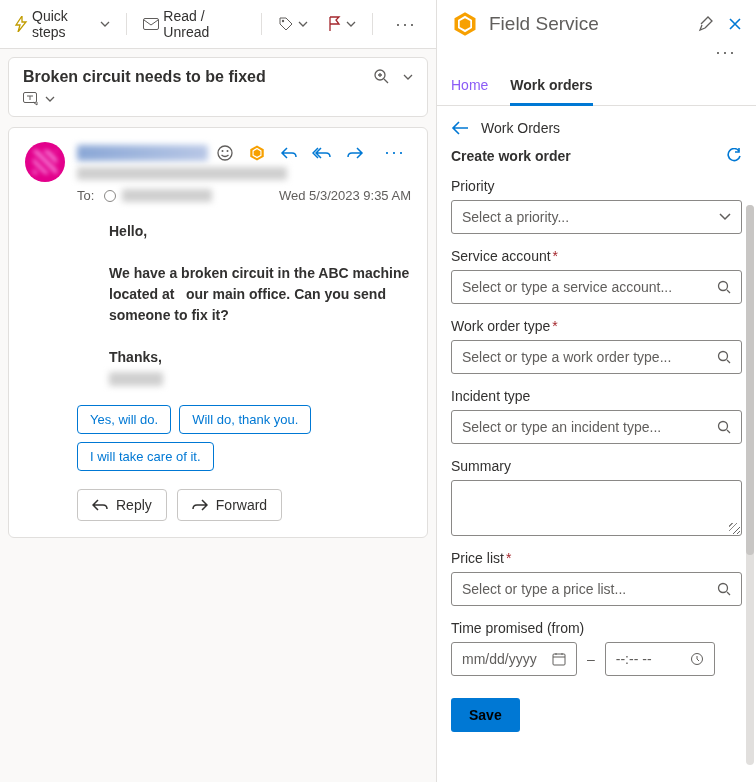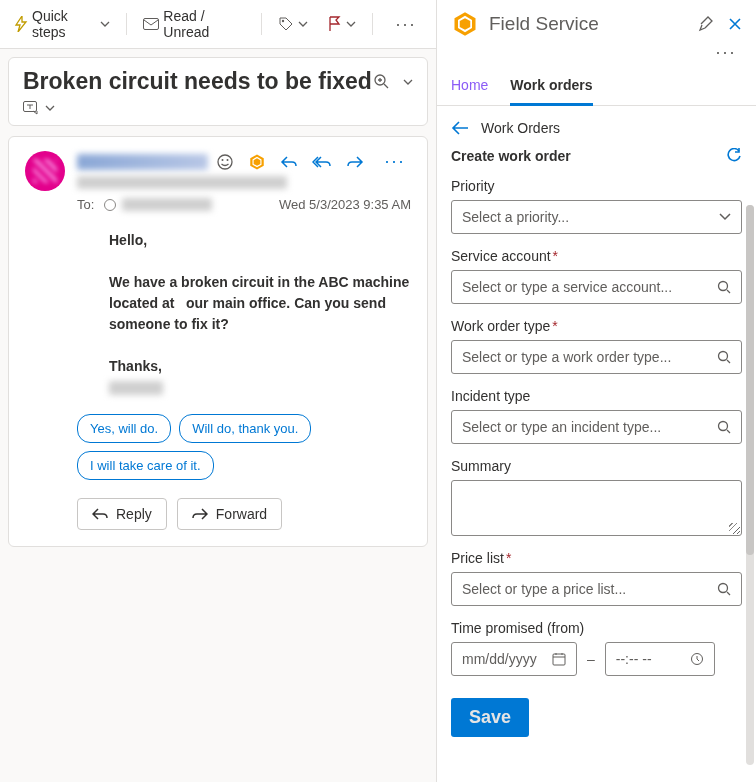--- a/index.html
+++ b/index.html
@@ -50,21 +50,21 @@
     border-radius: 6px;
     padding: 10px 14px 10px 14px;
     display: flex;
     flex-direction: column;
   }
   .subject-row {
     display: flex;
     align-items: center;
     justify-content: space-between;
   }
-  .subject-title { font-size: 23px; font-weight: 600; }
+  .subject-title { font-size: 16px; font-weight: 600; }
   .subject-icons { display:flex; gap:12px; align-items:center; color:#605e5c;}
   .translate-row { margin-top:6px; display:flex; align-items:center; gap:4px; color:#605e5c;}
   .email-card {
     background:#fff;
     margin: 10px 8px 8px 8px;
     border:1px solid #e1dfdd;
     border-radius:6px;
     padding: 14px 16px 16px 16px;
   }
   .email-header { display:flex; gap:12px; }
@@ -91,21 +91,21 @@
   .to-row .to-label { margin-right:4px; }
   .to-recipient { display:inline-flex; align-items:center; gap:6px;}
   .presence { width:12px;height:12px;border:1.5px solid #8a8886;border-radius:50%; display:inline-block;}
   .recipient-blur { width:90px; height:13px; background:#cfcfcf; filter:blur(3px); border-radius:2px;}
   .timestamp { color:#605e5c; font-size:13px; }
   .email-body { margin: 18px 0 0 84px; line-height:1.5; white-space:pre-wrap;font-weight:bold; }
   .sig-blur { display:inline-block; width:54px; height:14px; background:#cfcfcf; filter:blur(3px); border-radius:2px; vertical-align:middle;}
   .suggestions { margin:16px 0 0 52px; display:flex; flex-wrap:wrap; gap:8px;}
   .suggestion-btn {
     border:1px solid #0078d4; color:#0078d4; background:#fff;
-    padding:6px 12px; border-radius:13px; font-size:13px; cursor:pointer;
+    padding:6px 12px; border-radius:4px; font-size:13px; cursor:pointer;
   }
   .actions { margin:18px 0 0 52px; display:flex; gap:10px;}
   .action-btn {
     border:1px solid #c8c6c4; background:#fff; padding:7px 14px;
     border-radius:4px; font-size:14px; cursor:pointer;
     display:flex; align-items:center; gap:8px; color:#323130;
   }
   
   .right-pane {
     flex:1;
@@ -161,22 +161,22 @@
     width:10px; height:10px;
     background:
       linear-gradient(135deg, transparent 0 5px, #8a8886 5px 6px, transparent 6px 100%),
       linear-gradient(135deg, transparent 0 2px, #8a8886 2px 3px, transparent 3px 100%);
   }
   .time-row { display:flex; align-items:center; gap:10px;}
   .date-box { width:126px; }
   .time-box { width:110px; }
   .dash { color:#605e5c; }
   .save-btn {
-    background:#0078d4; color:#e5e5e5; border:none; border-radius:3px;
-    padding:9px 18px; font-size:18px; font-weight:600; cursor:pointer;
+    background:#0078d4; color:#000000; border:none; border-radius:3px;
+    padding:9px 18px; font-size:14px; font-weight:600; cursor:pointer;
     margin-top:8px;
   }
   svg { display:block; }
 </style>
 </head>
 <body>
 
 <div class="left-pane">
 
   <div class="toolbar">

